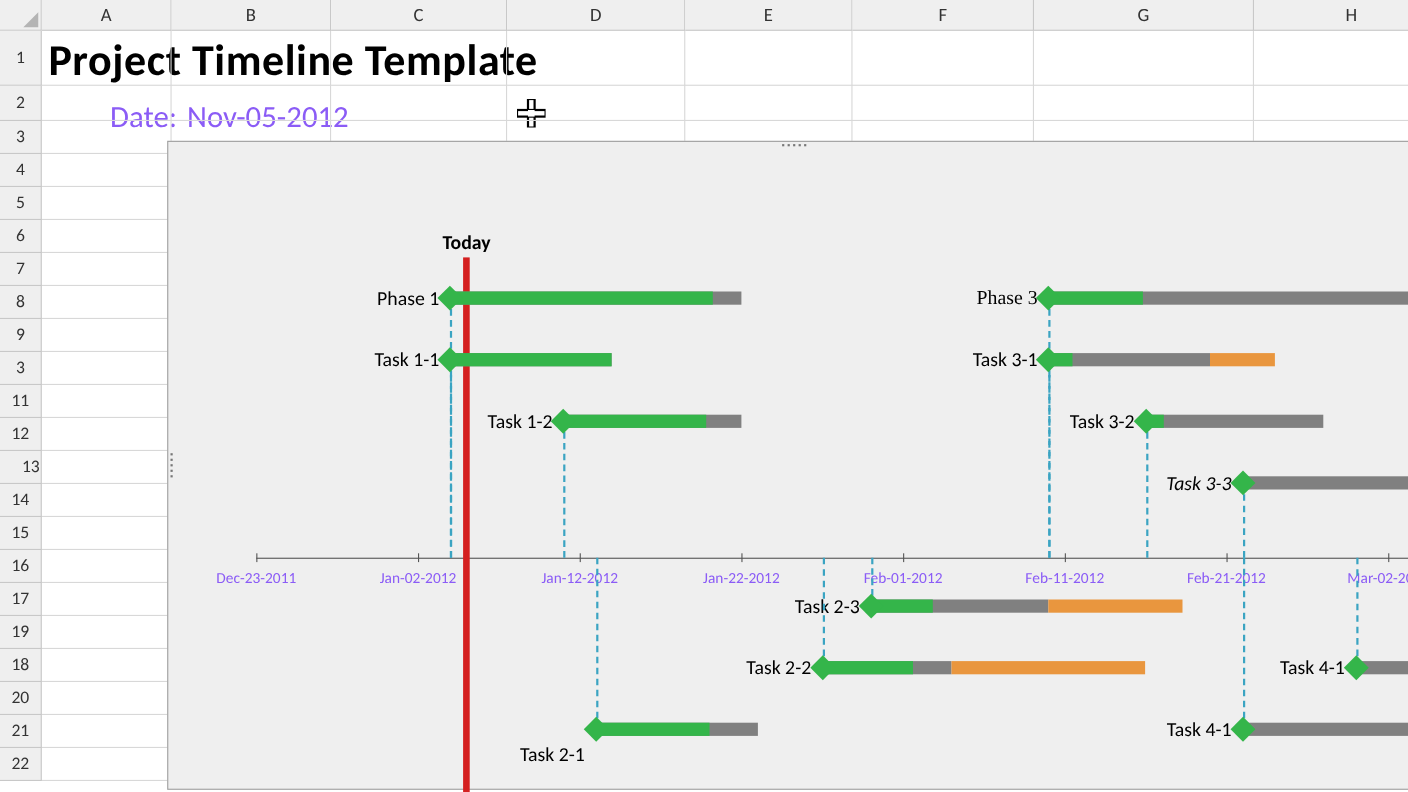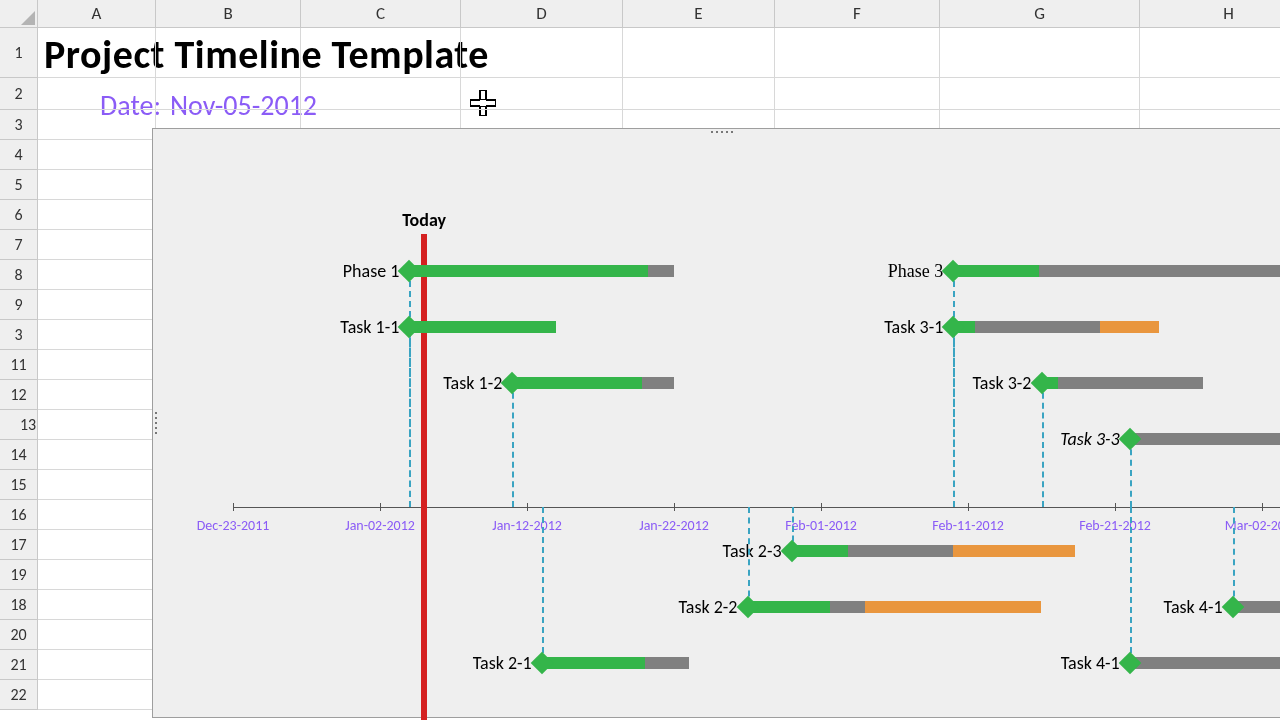--- a/index.html
+++ b/index.html
@@ -347,19 +347,19 @@
       <div class="diamond" style="left: 594.5px; top: 408px;"></div>
       <div class="task-label" style="left: 594.5px; top: 408px;">Task 2-2</div>
       <div class="drop-line" style="left: 1079.6px; top: 308px; height: 100px;"></div>
       <div class="bar-bg" style="left: 1079.6px; top: 408px; width: 176.4px;"></div>
       <div class="diamond" style="left: 1079.6px; top: 408px;"></div>
       <div class="task-label" style="left: 1079.6px; top: 408px;">Task 4-1</div>
       <div class="drop-line" style="left: 388.7px; top: 308px; height: 156px;"></div>
       <div class="bar-bg" style="left: 388.7px; top: 464px; width: 147px;"></div>
       <div class="bar-green" style="left: 388.7px; top: 464px; width: 102.9px;"></div>
       <div class="diamond" style="left: 388.7px; top: 464px;"></div>
-      <div class="task-label" style="left: 388.7px; top: 464px; text-align: center;">Task 2-1</div>
+      <div class="task-label" style="left: 388.7px; top: 487px; text-align: center;">Task 2-1</div>
       <div class="drop-line" style="left: 976.7px; top: 308px; height: 156px;"></div>
       <div class="bar-bg" style="left: 976.7px; top: 464px; width: 205.8px;"></div>
       <div class="diamond" style="left: 976.7px; top: 464px;"></div>
       <div class="task-label" style="left: 976.7px; top: 464px;">Task 4-1</div>
     </div>
 </div>
 
 </body></html>

